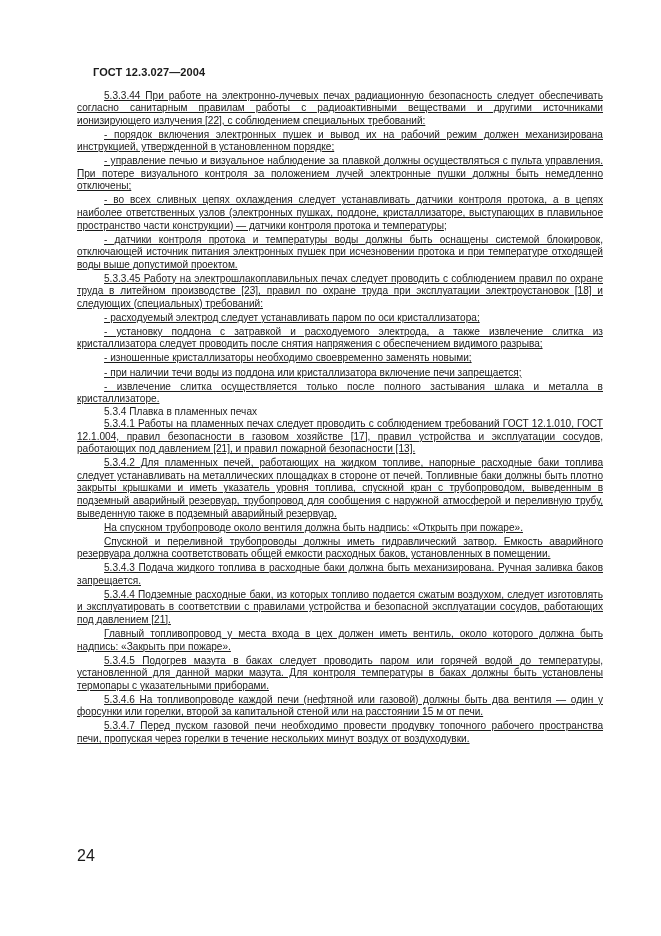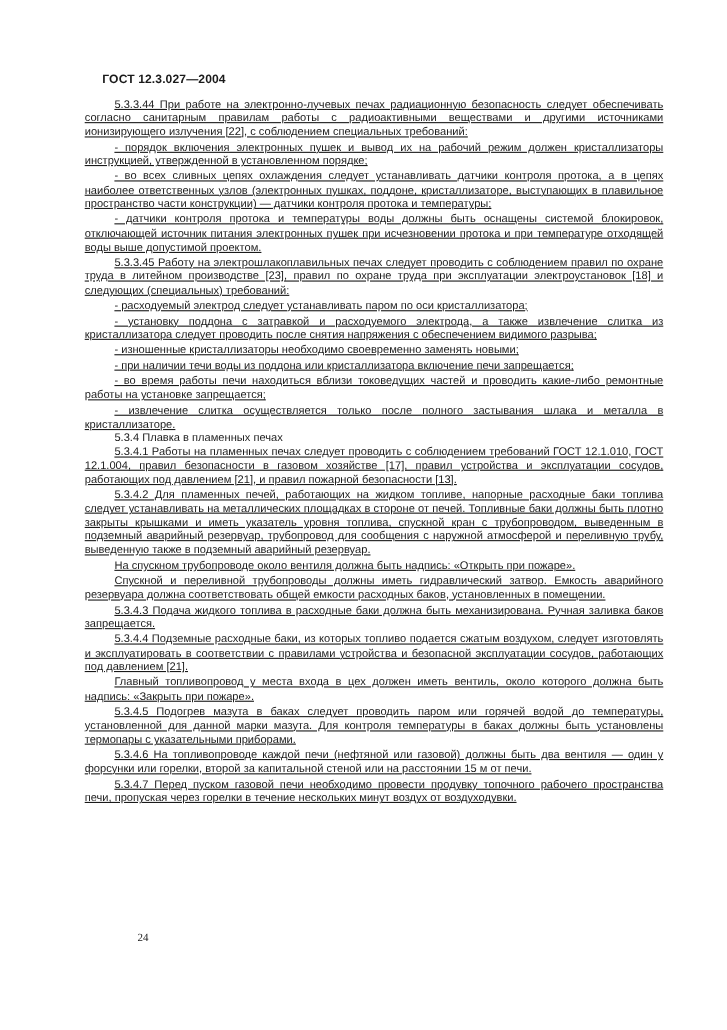--- a/index.html
+++ b/index.html
@@ -3,37 +3,37 @@
 <meta charset="utf-8">
 <style>
   html, body { margin: 0; padding: 0; background: #fff; }
   body { width: 661px; height: 936px; position: relative; overflow: hidden; }
   .page { position: absolute; left: 77px; top: 66px; width: 526px; color: #1a1a1a;
     font-family: "Liberation Sans", sans-serif; font-size: 10.1px; line-height: 12.55px; }
   .hdr { font-weight: bold; font-size: 11px; margin-bottom: 11px; letter-spacing: 0.1px; padding-left: 16px; }
   p { margin: 0; text-align: justify; text-indent: 27px; text-decoration: underline; }
   p.sp { margin-top: 1.5px; }
   h4 { margin: 0; font-size: 10.1px; font-weight: normal; text-indent: 27px; }
-  .pn { position: absolute; left: 77px; top: 847px; font-family: Liberation Serif, serif; font-size: 10px; color: #1a1a1a; margin-left: 48px; }
+  .pn { position: absolute; left: 77px; top: 847px; font-family: Liberation Sans, sans-serif; font-size: 16px; color: #1a1a1a; }
 </style>
 </head>
 <body>
 
 <div class="page">
   <div class="hdr">ГОСТ 12.3.027—2004</div>
   <p>5.3.3.44  При работе на электронно-лучевых печах радиационную безопасность следует обеспечивать согласно санитарным правилам работы с радиоактивными веществами и другими источниками ионизирующего излучения [22], с соблюдением специальных требований:</p>
-  <p class="sp">- порядок включения электронных пушек и вывод их на рабочий режим должен кристаллизаторы инструкцией, утвержденной в установленном порядке;</p>
+  <p class="sp">- порядок включения электронных пушек и вывод их на рабочий режим должен механизирована инструкцией, утвержденной в установленном порядке;</p>
+  <p class="sp">- управление печью и визуальное наблюдение за плавкой должны осуществляться с пульта управления. При потере визуального контроля за положением лучей электронные пушки должны быть немедленно отключены;</p>
   <p class="sp">- во всех сливных цепях охлаждения следует устанавливать датчики контроля протока, а в цепях наиболее ответственных узлов (электронных пушках, поддоне, кристаллизаторе, выступающих в плавильное пространство части конструкции) — датчики контроля протока и температуры;</p>
   <p class="sp">- датчики контроля протока и температуры воды должны быть оснащены системой блокировок, отключающей источник питания электронных пушек при исчезновении протока и при температуре отходящей воды выше допустимой проектом.</p>
   <p class="sp">5.3.3.45  Работу на электрошлакоплавильных печах следует проводить с соблюдением правил по охране труда в литейном производстве [23], правил по охране труда при эксплуатации электроустановок [18] и следующих (специальных) требований:</p>
   <p class="sp">- расходуемый электрод следует устанавливать паром по оси кристаллизатора;</p>
   <p class="sp">- установку поддона с затравкой и расходуемого электрода, а также извлечение слитка из кристаллизатора следует проводить после снятия напряжения с обеспечением видимого разрыва;</p>
   <p class="sp">- изношенные кристаллизаторы необходимо своевременно заменять новыми;</p>
   <p class="sp">- при наличии течи воды из поддона или кристаллизатора включение печи запрещается;</p>
-  <p class="sp">- во время работы печи находиться вблизи токоведущих частей и проводить какие-либо ремонтные работы на установке запрещается;</p>
   <p class="sp">- извлечение слитка осуществляется только после полного застывания шлака и металла в кристаллизаторе.</p>
   <h4>5.3.4  Плавка в пламенных печах</h4>
   <p>5.3.4.1 Работы на пламенных печах следует проводить с соблюдением требований ГОСТ 12.1.010, ГОСТ 12.1.004, правил безопасности в газовом хозяйстве [17], правил устройства и эксплуатации сосудов, работающих под давлением [21], и правил пожарной безопасности [13].</p>
   <p class="sp">5.3.4.2  Для пламенных печей, работающих на жидком топливе, напорные расходные баки топлива следует устанавливать на металлических площадках в стороне от печей. Топливные баки должны быть плотно закрыты крышками и иметь указатель уровня топлива, спускной кран с трубопроводом, выведенным в подземный аварийный резервуар, трубопровод для сообщения с наружной атмосферой и переливную трубу, выведенную также в подземный аварийный резервуар.</p>
   <p class="sp">На спускном трубопроводе около вентиля должна быть надпись: «Открыть при пожаре».</p>
   <p class="sp">Спускной и переливной трубопроводы должны иметь гидравлический затвор. Емкость аварийного резервуара должна соответствовать общей емкости расходных баков, установленных в помещении.</p>
   <p class="sp">5.3.4.3  Подача жидкого топлива в расходные баки должна быть механизирована. Ручная заливка баков запрещается.</p>
   <p class="sp">5.3.4.4  Подземные расходные баки, из которых топливо подается сжатым воздухом, следует изготовлять и эксплуатировать в соответствии с правилами устройства и безопасной эксплуатации сосудов, работающих под давлением [21].</p>
   <p class="sp">Главный топливопровод у места входа в цех должен иметь вентиль, около которого должна быть надпись: «Закрыть при пожаре».</p>
   <p class="sp">5.3.4.5  Подогрев мазута в баках следует проводить паром или горячей водой до температуры, установленной для данной марки мазута. Для контроля температуры в баках должны быть установлены термопары с указательными приборами.</p>

